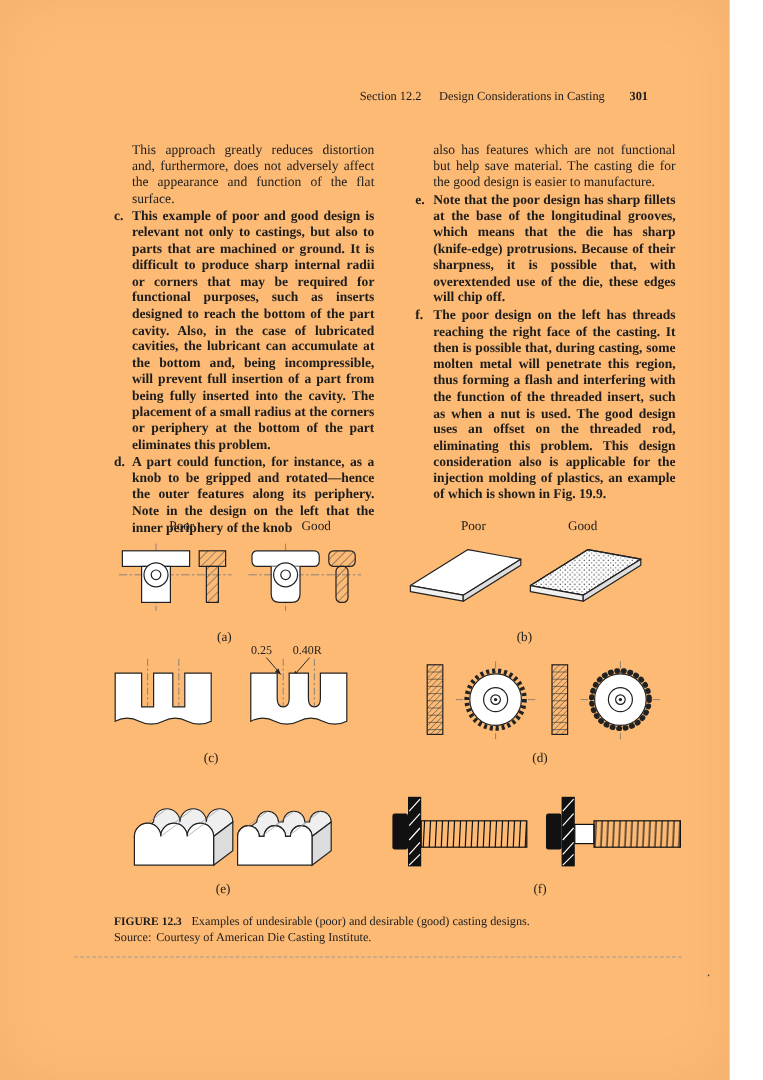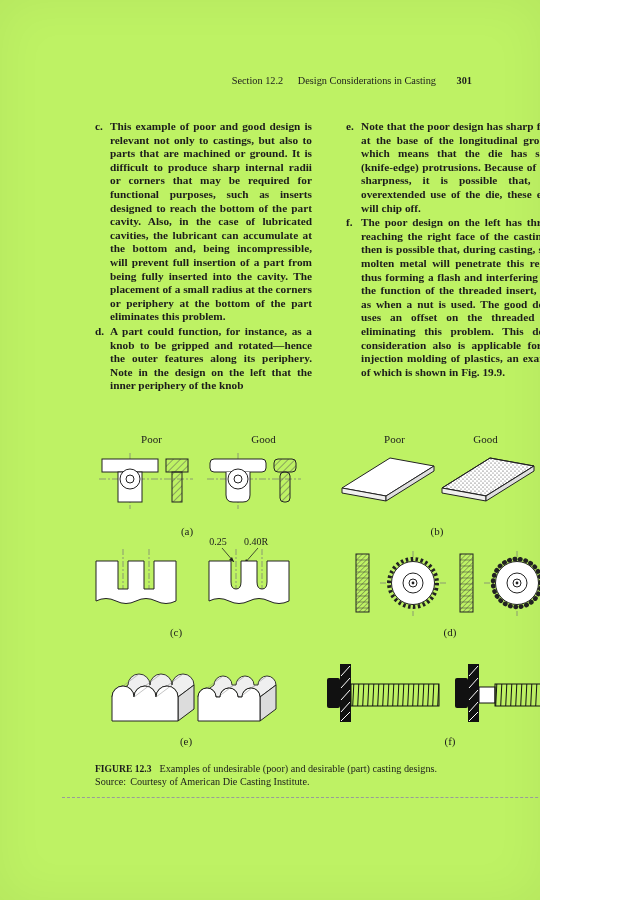--- a/index.html
+++ b/index.html
@@ -1,20 +1,20 @@
 <!DOCTYPE html>
 <html><head>
 <meta charset="utf-8">
 <title>Textbook Page 301</title>
 <style>
   * { margin:0; padding:0; box-sizing:border-box; }
   html,body { background:#ffffff; }
   .page {
-    position:relative; width:540px; height:900px;
-    background:#bef264; color:#1c1c1c;
+    position:relative; width:608px; height:900px;
+    background:#fdba74; color:#1c1c1c;
     font-family:"Liberation Serif", serif;
     overflow:hidden;
     box-shadow: inset 0 0 50px rgba(0,0,0,0.05);
   }
   .header { position:absolute; top:75px; right:68px; font-size:10.3px; white-space:nowrap; }
   .header .ht { margin-left:12px; }
   .header .pn { margin-left:18px; font-weight:bold; }
 
   .columns { position:absolute; left:95px; top:119px; width:468px; display:flex; gap:34px;
              font-size:11.3px; line-height:13.6px; }
@@ -43,30 +43,32 @@
 <div class="page">
 
   <div class="header">
     <span>Section 12.2</span>
     <span class="ht">Design Considerations in Casting</span>
     <span class="pn">301</span>
   </div>
 
   <div class="columns">
     <div class="col">
+      <p class="cont">This approach greatly reduces distortion and, furthermore, does not adversely affect the appearance and function of the flat surface.</p>
       <div class="item">
         <span class="lbl">c.</span>
         <span class="txt">This example of poor and good design is relevant not only to castings, but also to parts that are machined or ground. It is difficult to produce sharp internal radii or corners that may be required for functional purposes, such as inserts designed to reach the bottom of the part cavity. Also, in the case of lubricated cavities, the lubricant can accumulate at the bottom and, being incompressible, will prevent full insertion of a part from being fully inserted into the cavity. The placement of a small radius at the corners or periphery at the bottom of the part eliminates this problem.</span>
       </div>
       <div class="item">
         <span class="lbl">d.</span>
         <span class="txt">A part could function, for instance, as a knob to be gripped and rotated—hence the outer features along its periphery. Note in the design on the left that the inner periphery of the knob</span>
       </div>
     </div>
     <div class="col">
+      <p class="cont">also has features which are not functional but help save material. The casting die for the good design is easier to manufacture.</p>
       <div class="item">
         <span class="lbl">e.</span>
         <span class="txt">Note that the poor design has sharp fillets at the base of the longitudinal grooves, which means that the die has sharp (knife-edge) protrusions. Because of their sharpness, it is possible that, with overextended use of the die, these edges will chip off.</span>
       </div>
       <div class="item">
         <span class="lbl">f.</span>
         <span class="txt">The poor design on the left has threads reaching the right face of the casting. It then is possible that, during casting, some molten metal will penetrate this region, thus forming a flash and interfering with the function of the threaded insert, such as when a nut is used. The good design uses an offset on the threaded rod, eliminating this problem. This design consideration also is applicable for the injection molding of plastics, an example of which is shown in Fig. 19.9.</span>
       </div>
     </div>
   </div>
@@ -212,20 +214,20 @@
   </svg>
 
   <span class="panel-label" style="left:187px; top:525px;">(a)</span>
   <span class="panel-label" style="left:437px; top:525px;">(b)</span>
   <span class="panel-label" style="left:176px; top:626px;">(c)</span>
   <span class="panel-label" style="left:450px; top:626px;">(d)</span>
   <span class="panel-label" style="left:186px; top:735px;">(e)</span>
   <span class="panel-label" style="left:450px; top:735px;">(f)</span>
 
   <div class="caption">
-    <span class="cap-label">FIGURE 12.3</span><span>Examples of undesirable (poor) and desirable (part) casting designs.</span><br>
+    <span class="cap-label">FIGURE 12.3</span><span>Examples of undesirable (poor) and desirable (good) casting designs.</span><br>
     <span class="cap-source">Source:</span><span>Courtesy of American Die Casting Institute.</span>
   </div>
 
   <div class="dashed-rule"></div>
   <span class="stray">.</span>
 
 </div>
 
 </body></html>

